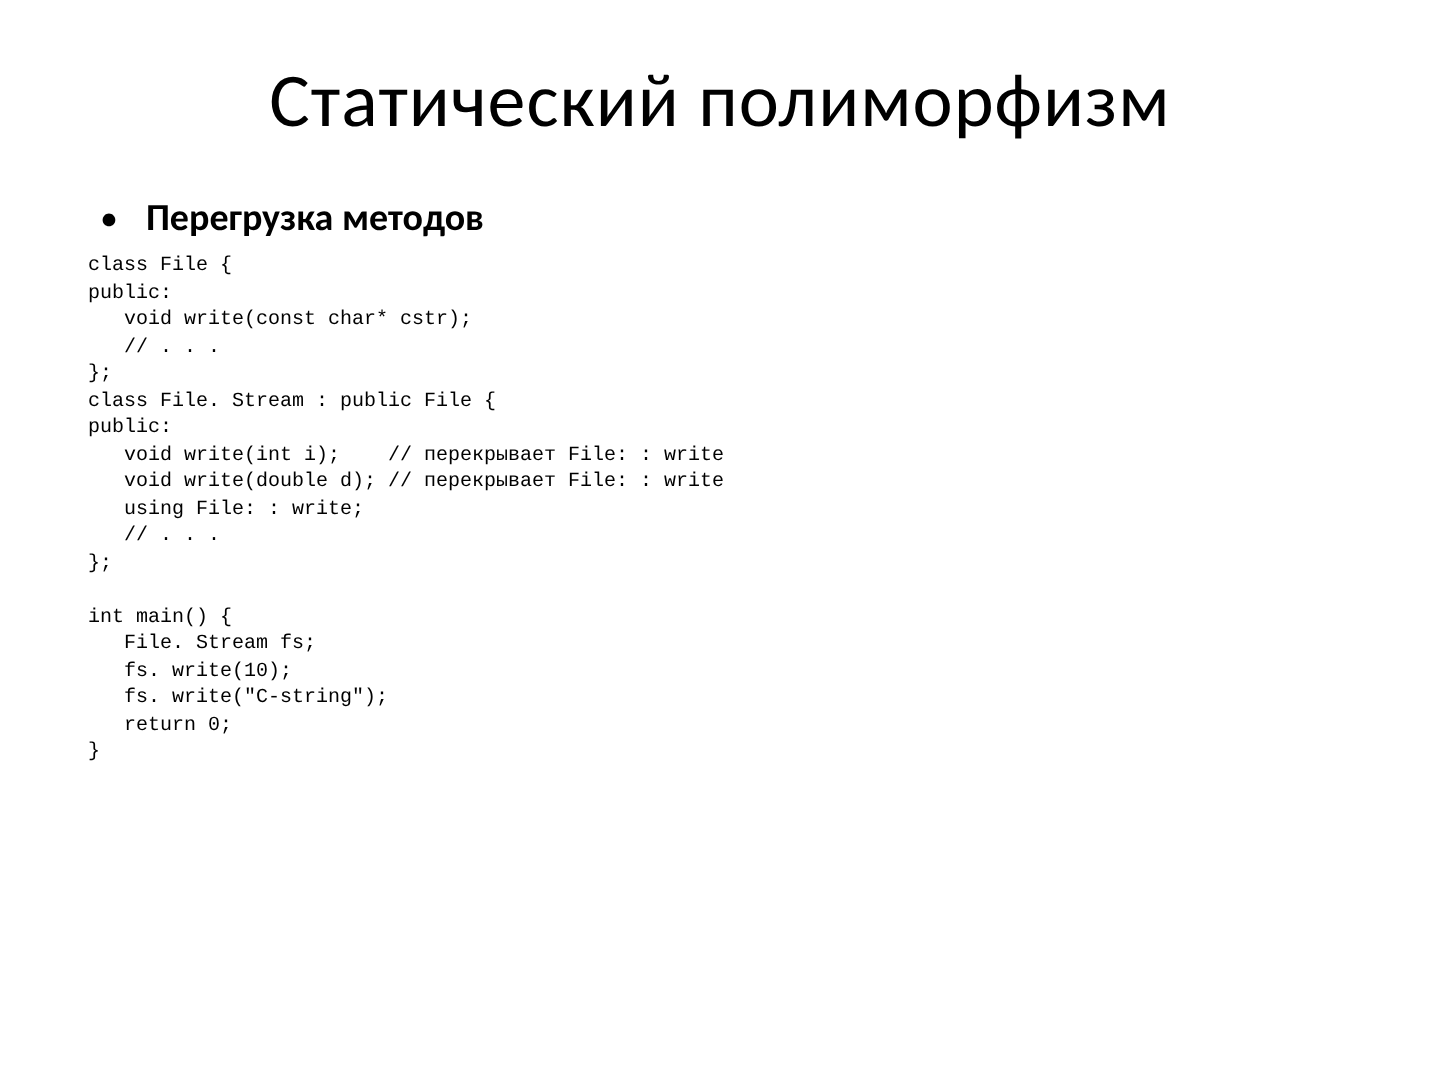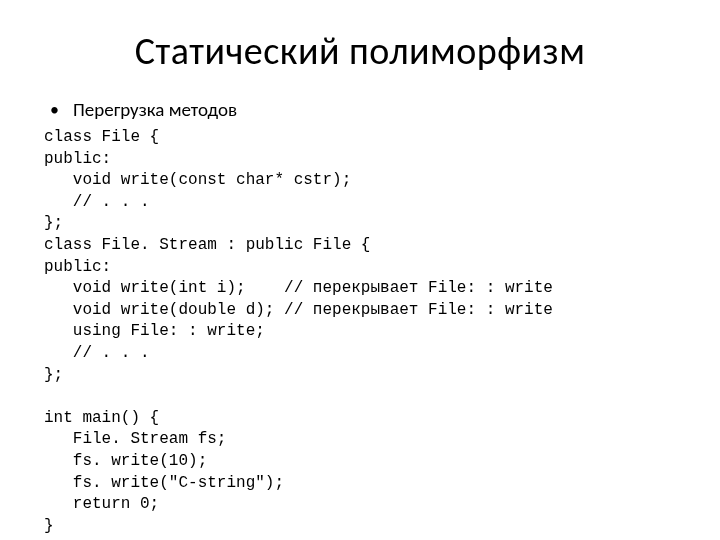--- a/index.html
+++ b/index.html
@@ -30,24 +30,25 @@
     align-items: baseline;
     margin: 0 0 6px 6px;
   }
   .bullet-dot {
     font-size: 18px;
     line-height: 1;
     margin-right: 14px;
   }
   .bullet-text {
     font-size: 19px;
+    font-weight: bold;
   }
   .code {
     font-family: "Courier New", Courier, monospace;
-    font-size: 16px;
+    font-size: 10px;
     line-height: 1.35;
     white-space: pre;
     margin-top: 2px;
   }
 </style>
 </head>
 <body>
 
 <div class="slide">
   <h1 class="title">Статический полиморфизм</h1>

